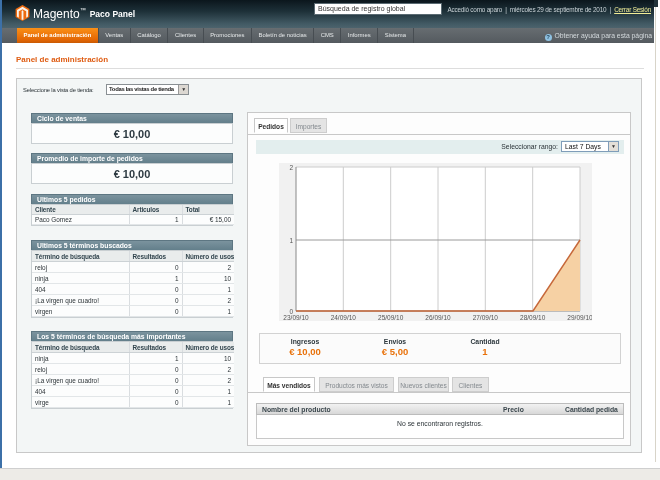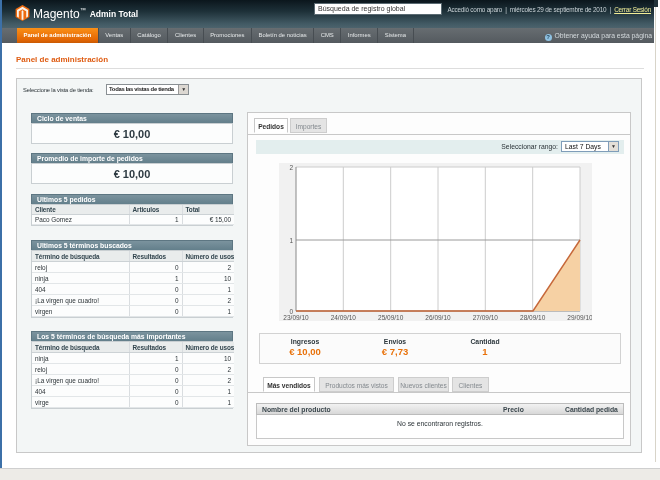--- a/index.html
+++ b/index.html
@@ -65,21 +65,21 @@
 </style>
 </head>
 <body>
 
   <div class="abs" id="hdr">
     <svg class="abs" id="logo" width="15" height="16" viewBox="0 0 15 16">
       <path d="M7.5 0 L14.4 4 L14.4 12 L7.5 16 L0.6 12 L0.6 4 Z" fill="#ee6b10"></path>
       <path d="M7.5 1.8 L13 5 L13 11.6 L11.2 12.7 L11.2 6.3 L7.5 4.2 L3.8 6.3 L3.8 12.7 L2 11.6 L2 5 Z" fill="#f9f3ea"></path>
       <path d="M6.6 5.9 L6.6 14.7 L8.4 14.7 L8.4 5.9 L7.5 5.2 Z" fill="#f9f3ea"></path>
     </svg>
-    <div class="abs" id="brand">Magento<span style="font-size:6px;vertical-align:6px;">™</span><span class="ap">Admin Total</span></div>
+    <div class="abs" id="brand">Magento<span style="font-size:6px;vertical-align:6px;">™</span><span class="ap">Paco Panel</span></div>
     <div class="abs" id="search">Búsqueda de registro global</div>
     <div class="abs" id="hdr-right">Accedió como aparo &nbsp;|&nbsp; miércoles 29 de septiembre de 2010 &nbsp;|&nbsp; <a>Cerrar Sesión</a></div>
   </div>
 
   <div class="abs" id="nav">
     <div class="tab on" style="margin-left:17px;">Panel de administración</div>
     <div class="tab">Ventas</div>
     <div class="tab">Catálogo</div>
     <div class="tab">Clientes</div>
     <div class="tab">Promociones</div>
@@ -258,21 +258,21 @@
       </g>
     </svg>
 
     <div class="abs" id="sumbox">
       <div class="cell">
         <div class="cl">Ingresos</div>
         <div class="cv">€ 10,00</div>
       </div>
       <div class="cell">
         <div class="cl">Envíos</div>
-        <div class="cv">€ 7,73</div>
+        <div class="cv">€ 5,00</div>
       </div>
       <div class="cell">
         <div class="cl">Cantidad</div>
         <div class="cv">1</div>
       </div>
     </div>
 
     <div class="tb on" style="left:15px;top:264px;width:52px;">Más vendidos</div>
     <div class="tb off" style="left:71px;top:264px;width:75px;">Productos más vistos</div>
     <div class="tb off" style="left:150px;top:264px;width:51px;">Nuevos clientes</div>

